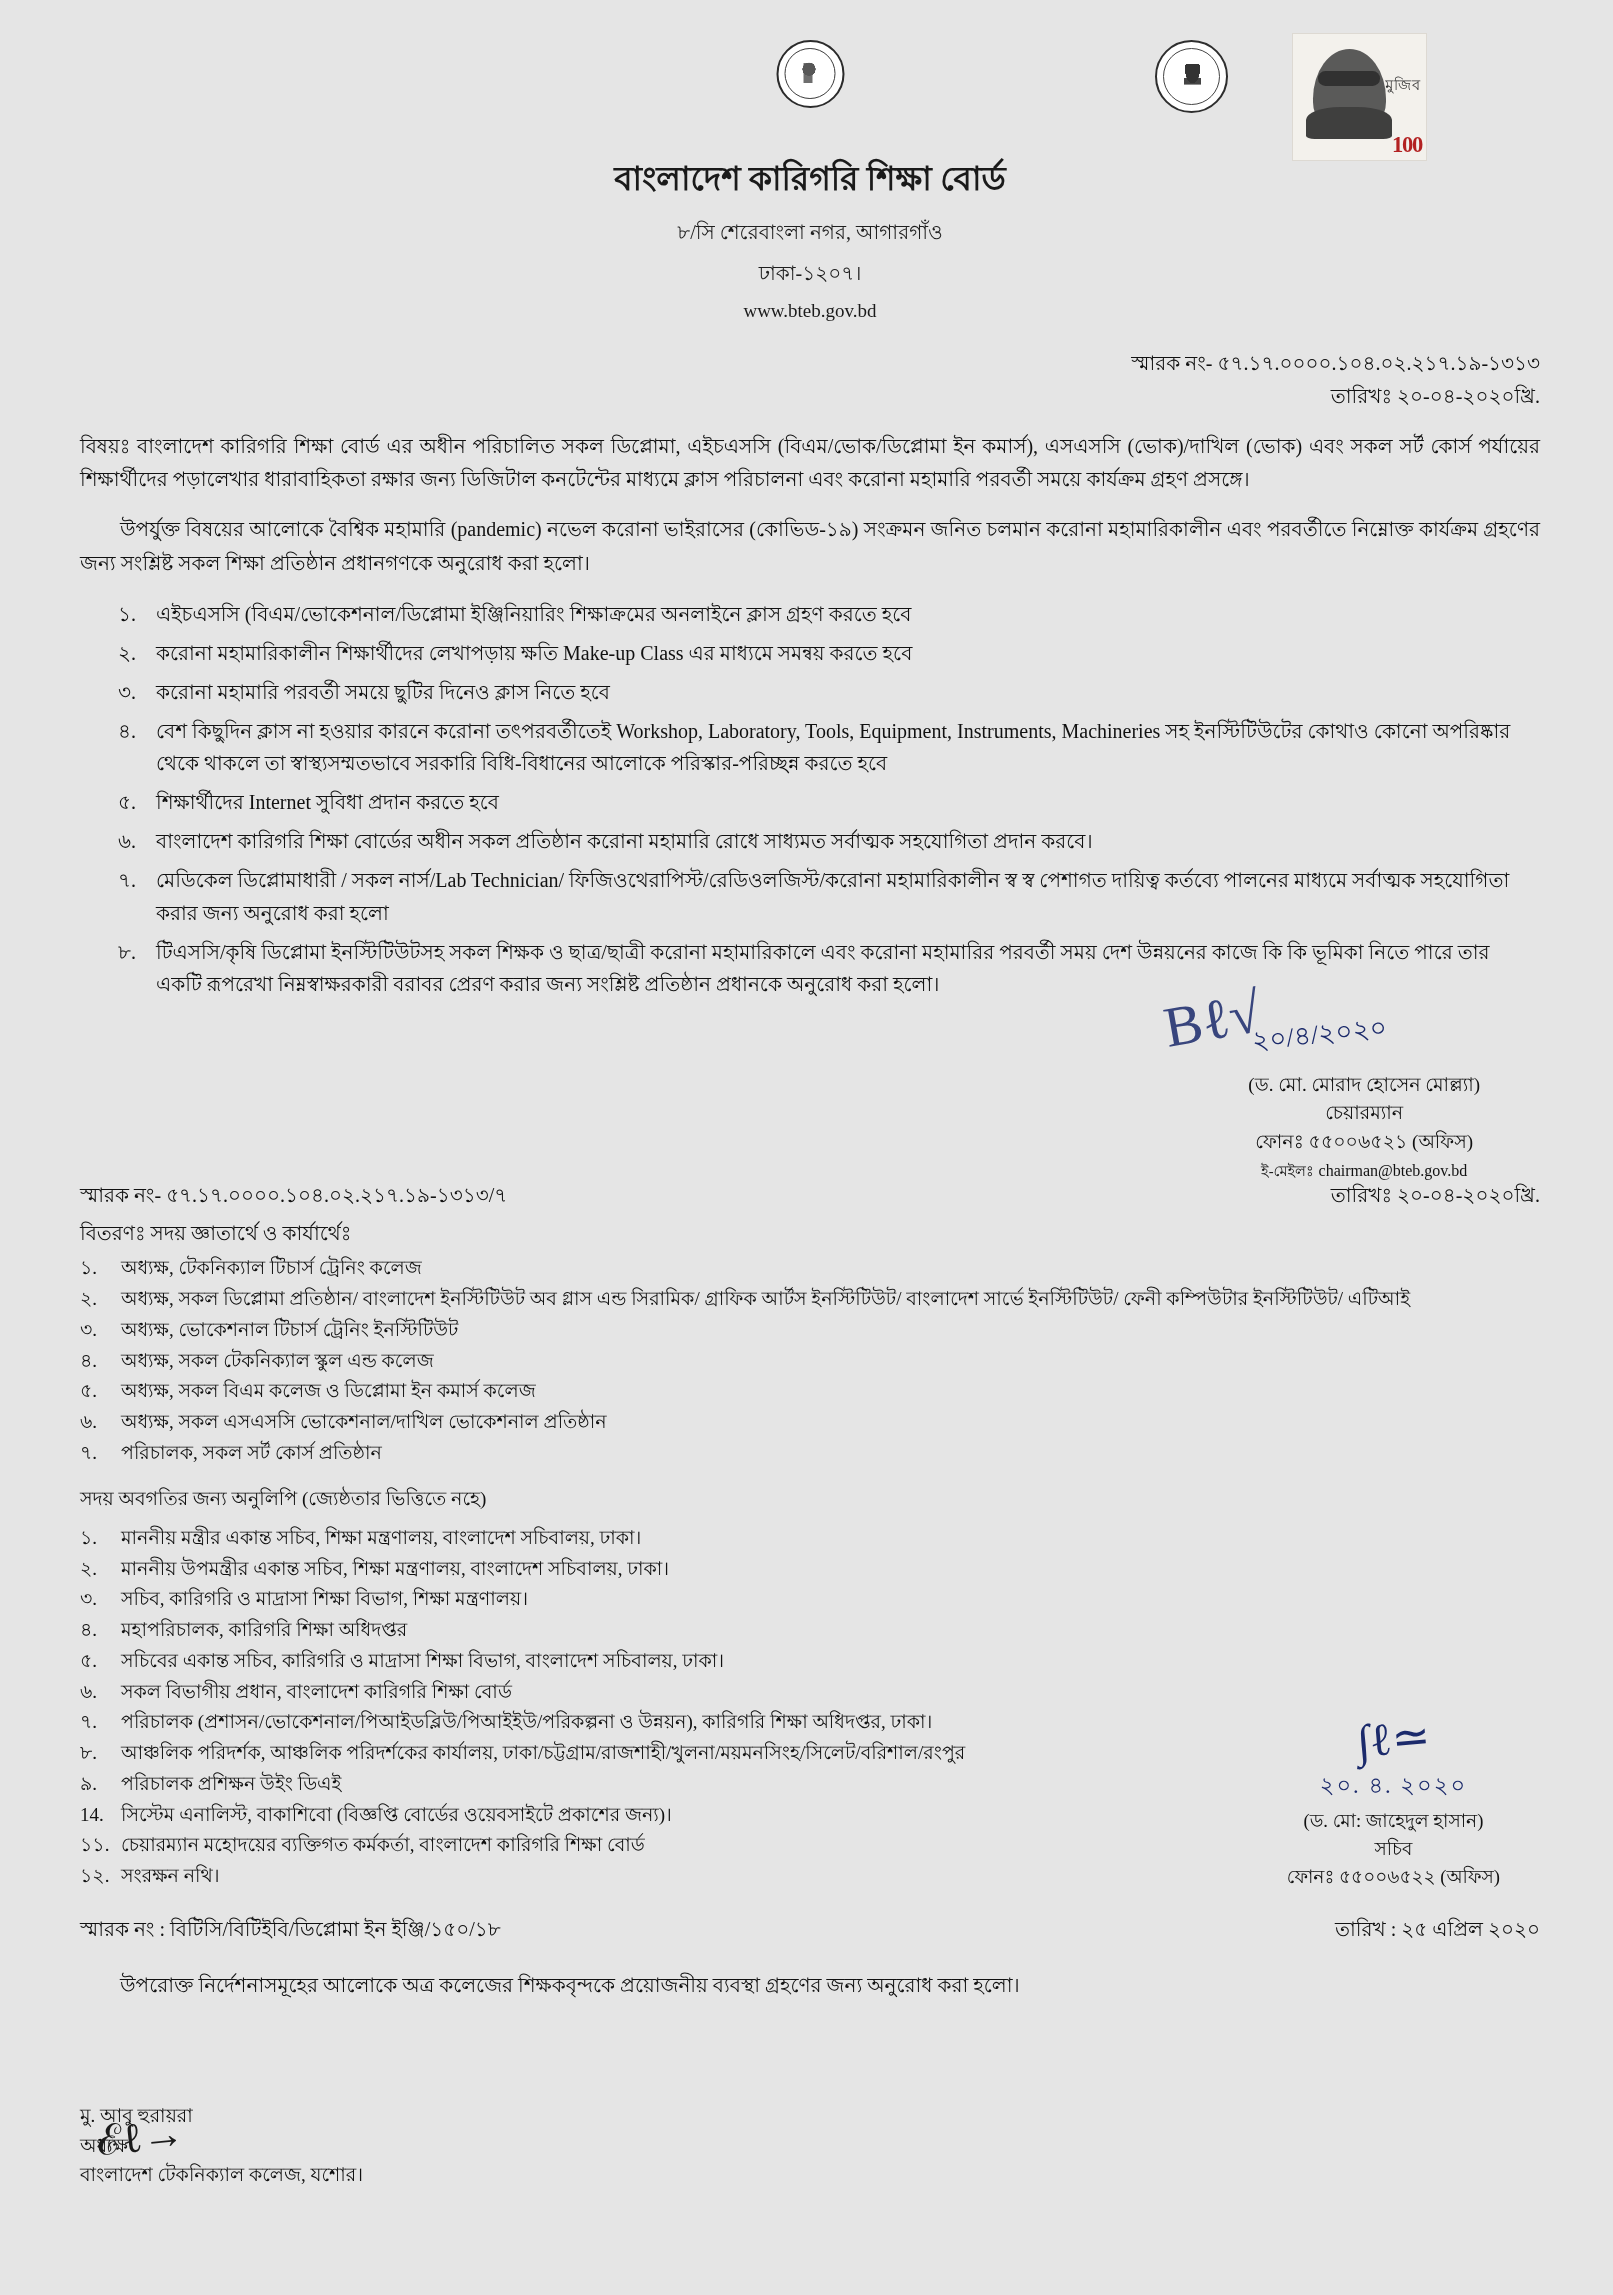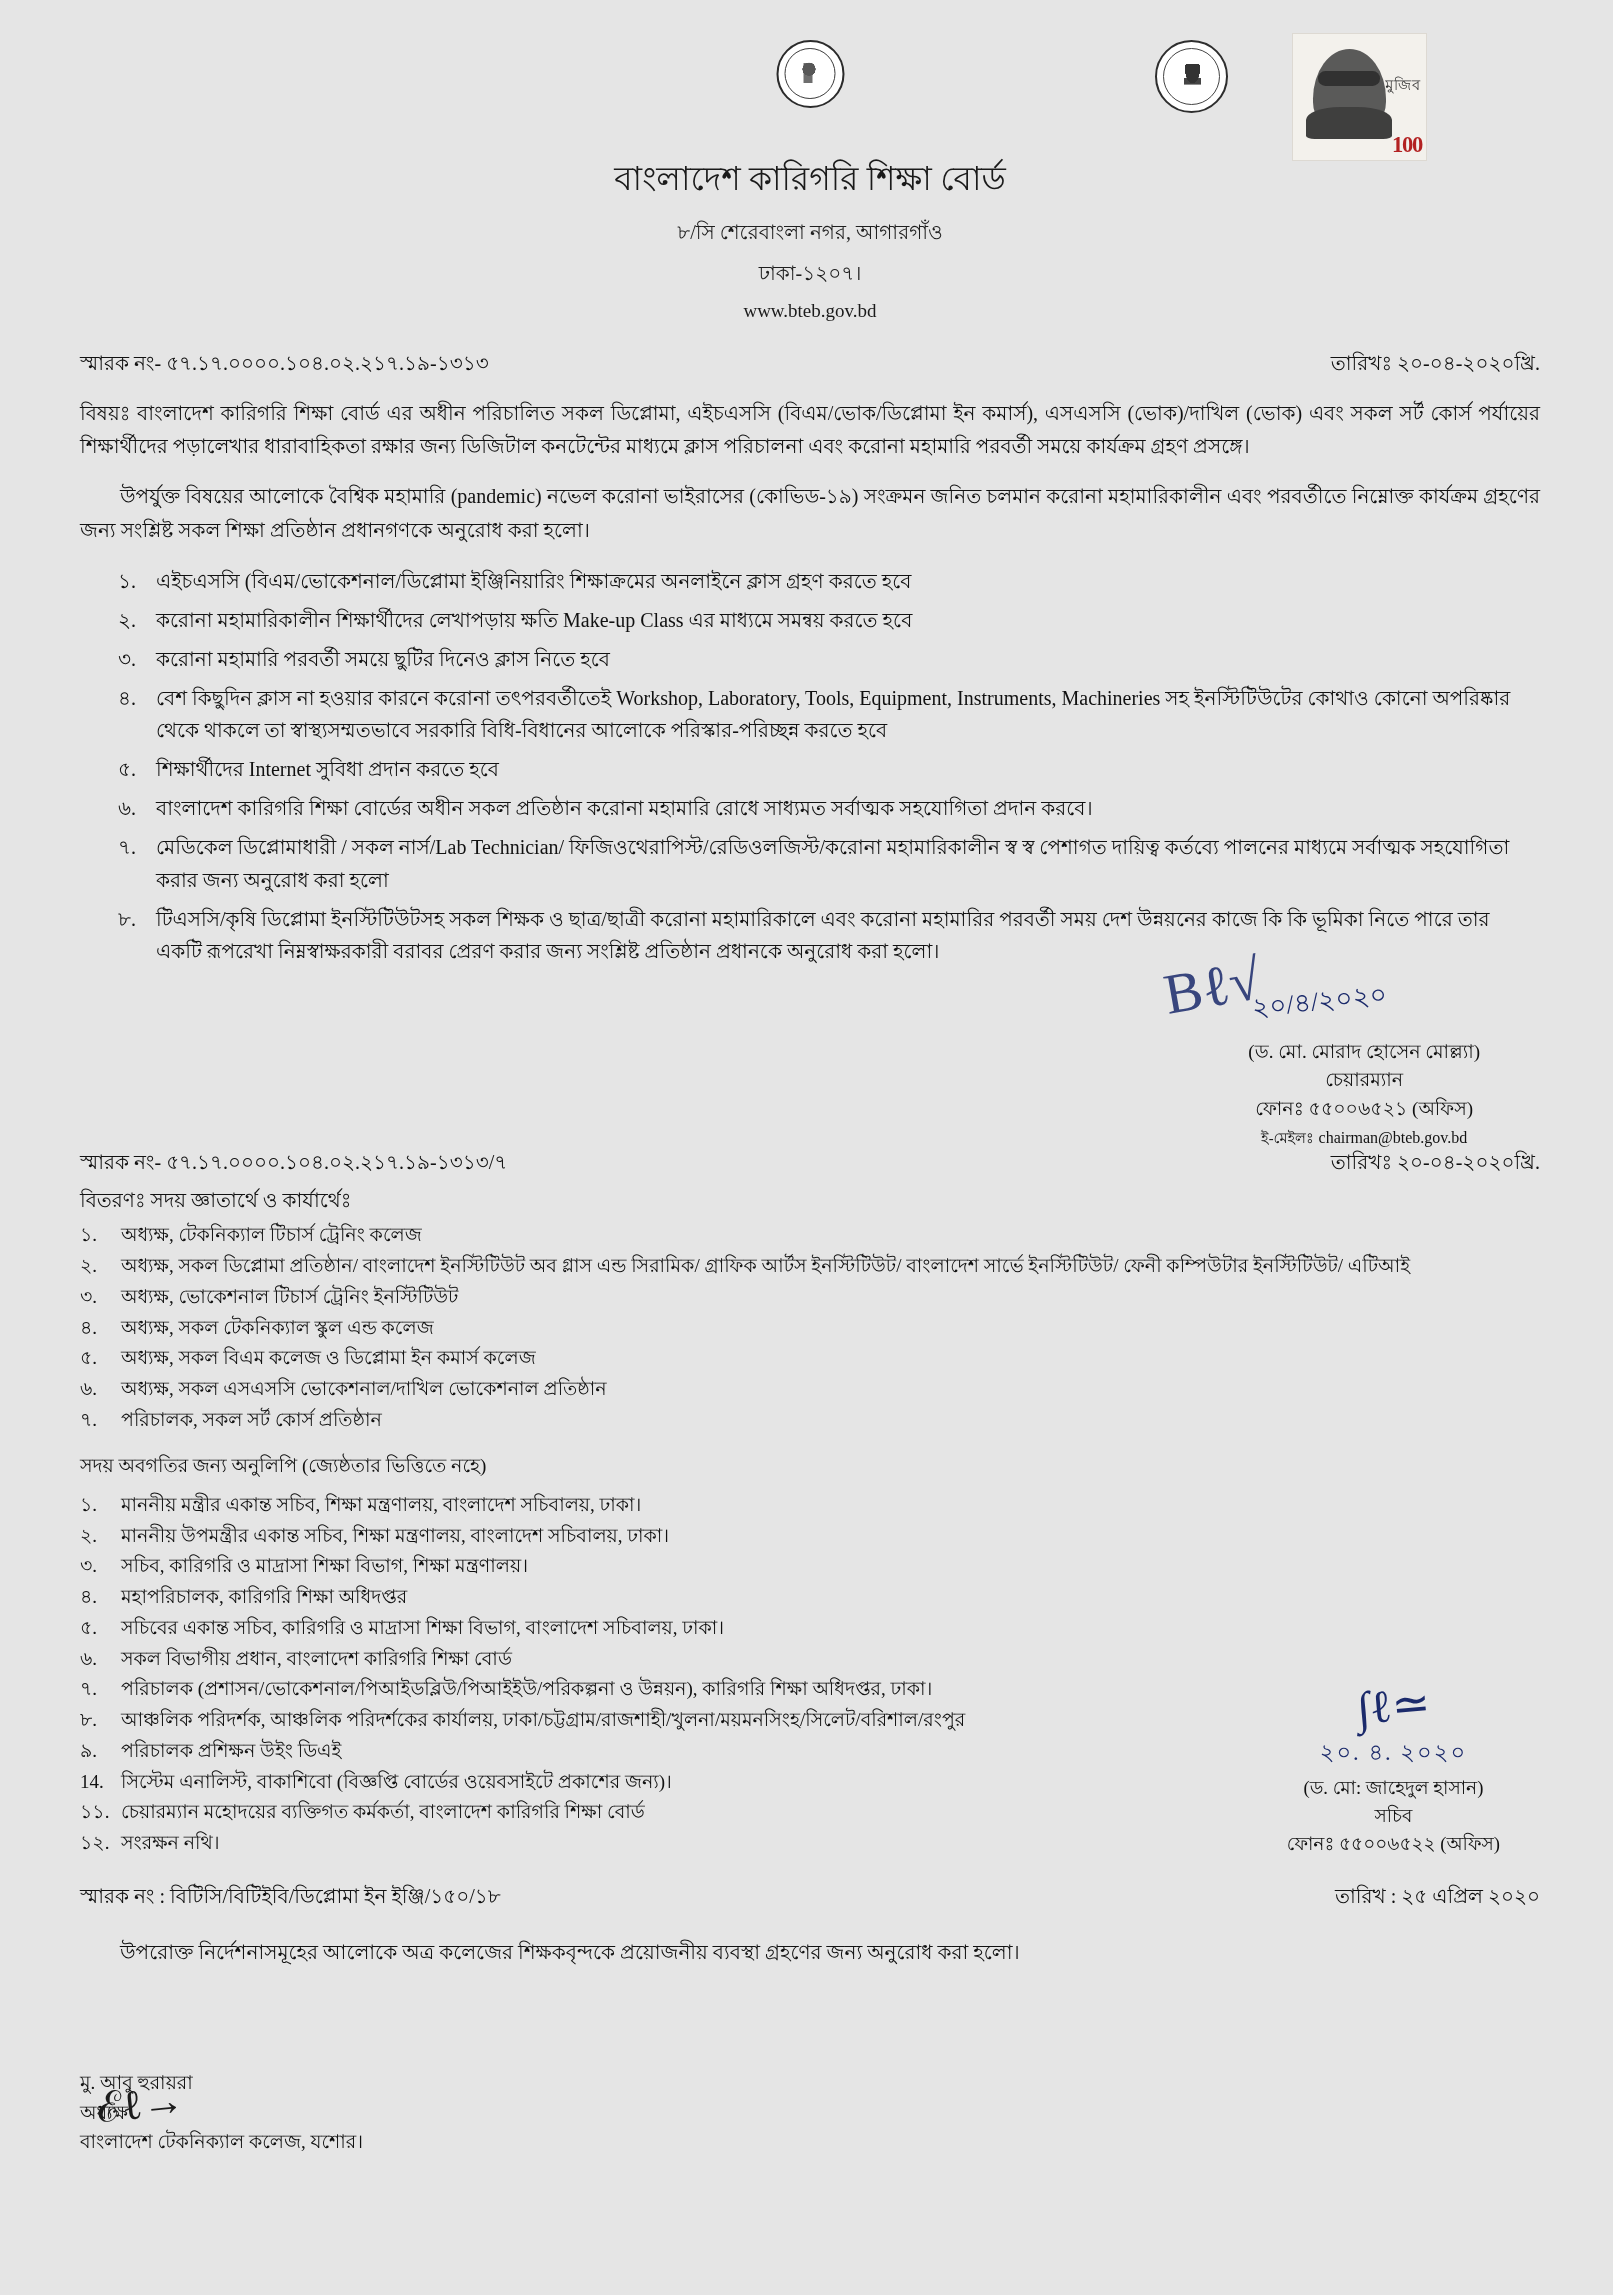--- a/index.html
+++ b/index.html
@@ -143,21 +143,21 @@
     position: absolute;
     right: 5.3px;
     top: 40px;
     color: #333;
     font-size: 14.6px;
     letter-spacing: 0.7px;
   }
 
   .org-name {
     font-size: 33px;
-    font-weight: normal;
+    font-weight: bold;
     letter-spacing: 0px;
     margin-top: 106px;
     color: #1a1a1a;
   }
   .org-addr1, .org-addr2 {
     font-size: 20px;
     margin-top: 8px;
     color: #1e1e1e;
   }
   .org-web {
@@ -166,20 +166,21 @@
     color: #1a1a1a;
   }
 
   
   .meta-row {
     display: flex;
     justify-content: space-between;
     align-items: flex-end;
     margin-top: 26.5px;
     font-size: 20px;
+    flex-direction: column;
   }
   .meta-left { white-space: nowrap; }
   .meta-right { white-space: nowrap; }
 
   
   .subject {
     margin-top: 16px;
     font-size: 20px;
     line-height: 1.62;
     text-align: justify;

